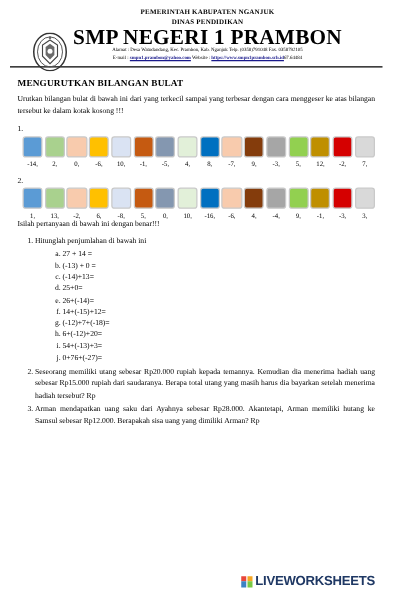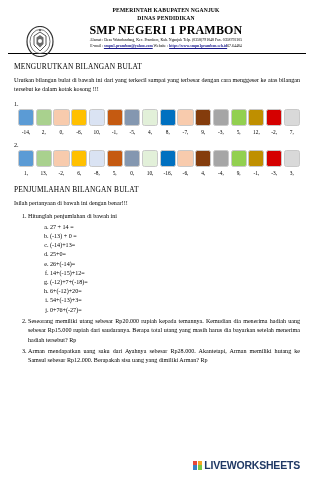--- a/index.html
+++ b/index.html
@@ -36,21 +36,21 @@
     letter-spacing: .15px;
     line-height: 8px;
   }
   .lh-line2 {
     font-size: 5.6px;
     font-weight: bold;
     letter-spacing: .15px;
     line-height: 8px;
   }
   .lh-school {
-    font-size: 12px;
+    font-size: 17px;
     font-weight: bold;
     letter-spacing: .2px;
     line-height: 14px;
     margin-top: 1px;
   }
   .lh-addr {
     font-size: 3.9px;
     line-height: 6px;
     letter-spacing: 0;
   }
@@ -67,21 +67,21 @@
     border: 0;
     border-top: 1.4px solid #000;
     margin: 1px 8px 0 8px;
   }
 
   
   .sheet { padding: 0 14px; }
 
   h2.sec {
     font-size: 7.4px;
-    font-weight: normal;
+    font-weight: bold;
     margin: 8px 0 5px 0;
     letter-spacing: .15px;
   }
   p.intro {
     font-size: 6.1px;
     line-height: 9.4px;
     margin: 0 0 6px 0;
     text-align: justify;
   }
   .num-label {
@@ -261,21 +261,20 @@
       <span>-16,</span>
       <span>-6,</span>
       <span>4,</span>
       <span>-4,</span>
       <span>9,</span>
       <span>-1,</span>
       <span>-3,</span>
       <span>3,</span>
     </div>
 
-  <h2 class="sec" style="margin-top:9px">PENJUMLAHAN BILANGAN BULAT</h2>
   <p class="instr">Isilah pertanyaan di bawah ini dengan benar!!!</p>
 
   <ol class="qlist">
     <li>
       <span>Hitunglah penjumlahan di bawah ini</span>
       <ol class="sublist" id="sublist">
           <li>27 + 14 =</li>
           <li>(-13) + 0 =</li>
           <li>(-14)+13=</li>
           <li>25+0=</li>

